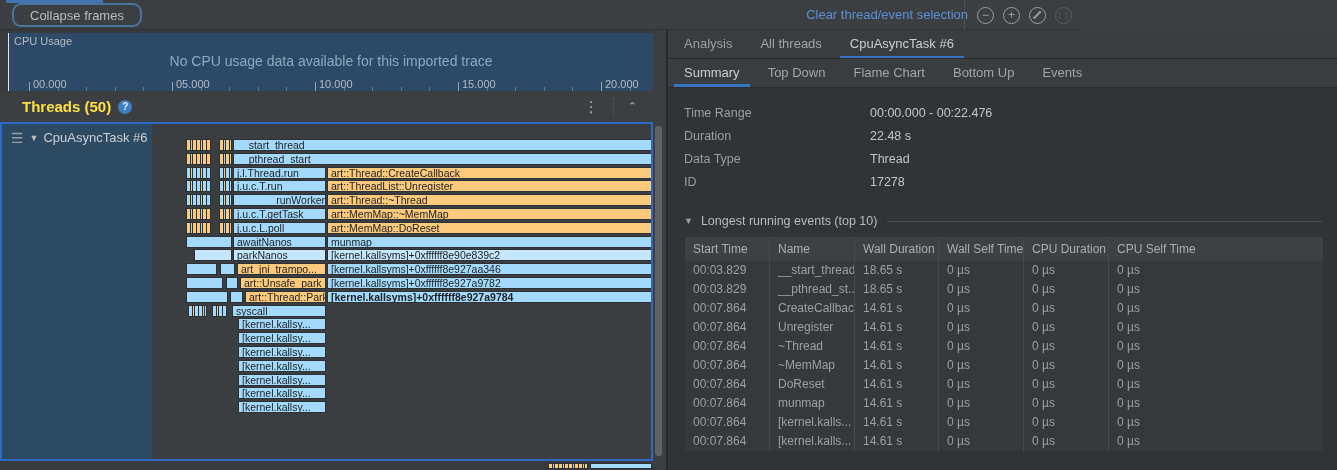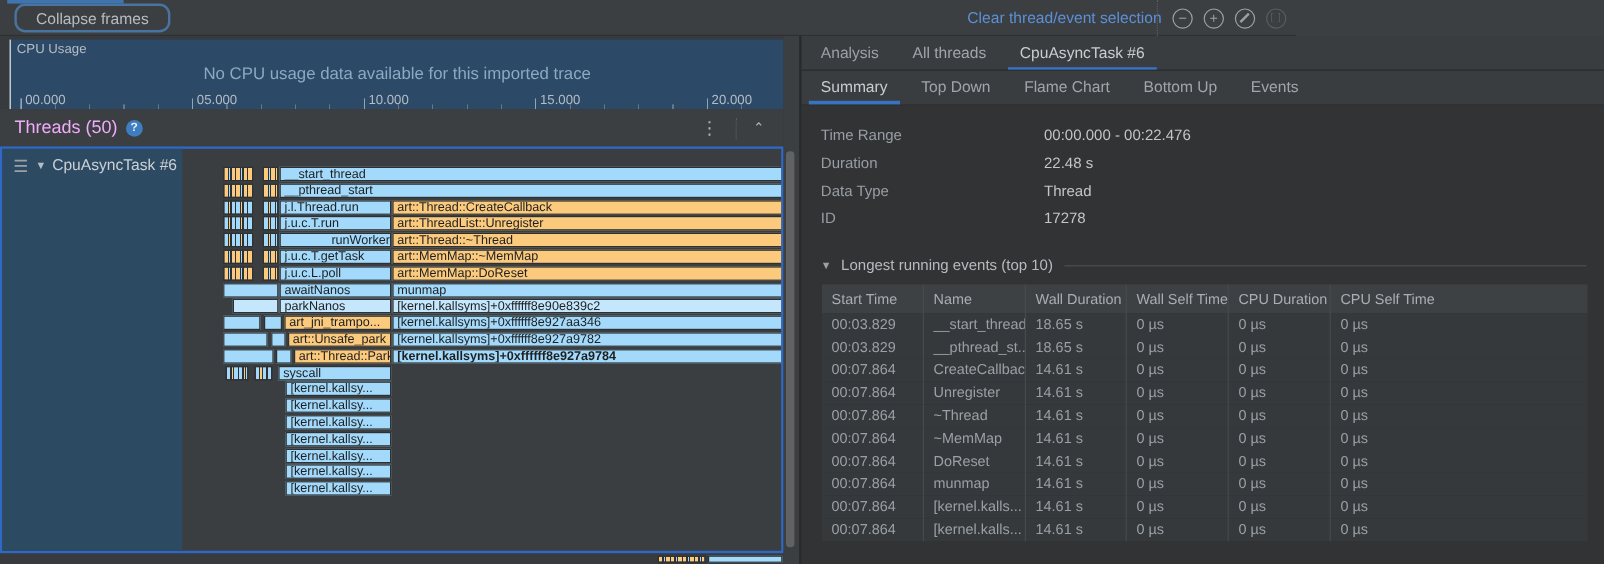--- a/index.html
+++ b/index.html
@@ -25,34 +25,34 @@
 
   
   .left-section { position:absolute; left:0; top:30px; width:653px; height:440px;
     background:#383b3d; overflow:hidden; }
 
   .cpu-panel { position:absolute; left:8px; top:3px; width:645px; height:58px;
     background:#2c4a67; border-left:1px solid #e5e5e5; }
   .cpu-title { position:absolute; left:5px; top:2px; font-size:11px; color:#b6bdc4; }
   .cpu-msg { position:absolute; left:0; right:0; top:20px; text-align:center;
     font-size:14px; color:#8ba9c1; }
-  .timeline { position:absolute; left:4px; bottom:0; width:645px; height:16px;
+  .timeline { position:absolute; left:16px; bottom:0; width:645px; height:16px;
     background-image:
       repeating-linear-gradient(90deg,#93a5b5 0 1px,transparent 1px 143px),
       repeating-linear-gradient(90deg,#66798b 0 1px,transparent 1px 28.6px);
     background-size:620px 9px,620px 4px; background-position:4px bottom,4px bottom;
     background-repeat:no-repeat,no-repeat;text-align:right; }
   .timeline span { position:absolute; bottom:1px; font-size:11px; color:#b4bcc4; }
   .timeline span:nth-child(1){left:8px} .timeline span:nth-child(2){left:151px}
   .timeline span:nth-child(3){left:294px} .timeline span:nth-child(4){left:437px}
   .timeline span:nth-child(5){left:580px}
 
   .threads-header { position:absolute; left:0; top:61px; width:653px; height:31px;
     display:flex; align-items:center; background:#3c3f41; }
-  .threads-title { font-size:15px; color:#f0abfc; margin-left:12px; }
+  .threads-title { font-size:15px; color:#fde047; margin-left:22px;font-weight:bold; }
   .help-icon { width:14px; height:14px; border-radius:50%; background:#3d7dc0; color:#e8eef4;
     font-size:10px; line-height:14px; text-align:center; margin-left:7px; font-weight:bold; }
   .hdr-right { margin-left:auto; display:flex; align-items:center; height:100%; }
   .kebab { color:#b0b4b8; font-size:15px; padding:0 14px; letter-spacing:0; }
   .hdr-sep { width:1px; height:18px; border-left:1px dotted #5a5e61; }
   .chev-up { color:#b0b4b8; font-size:11px; padding:0 16px 0 14px; }
 
   
   .track { position:absolute; left:0; top:92px; width:653px; height:339px;
     background:#3b3e40; border:2px solid #3068c6; }

